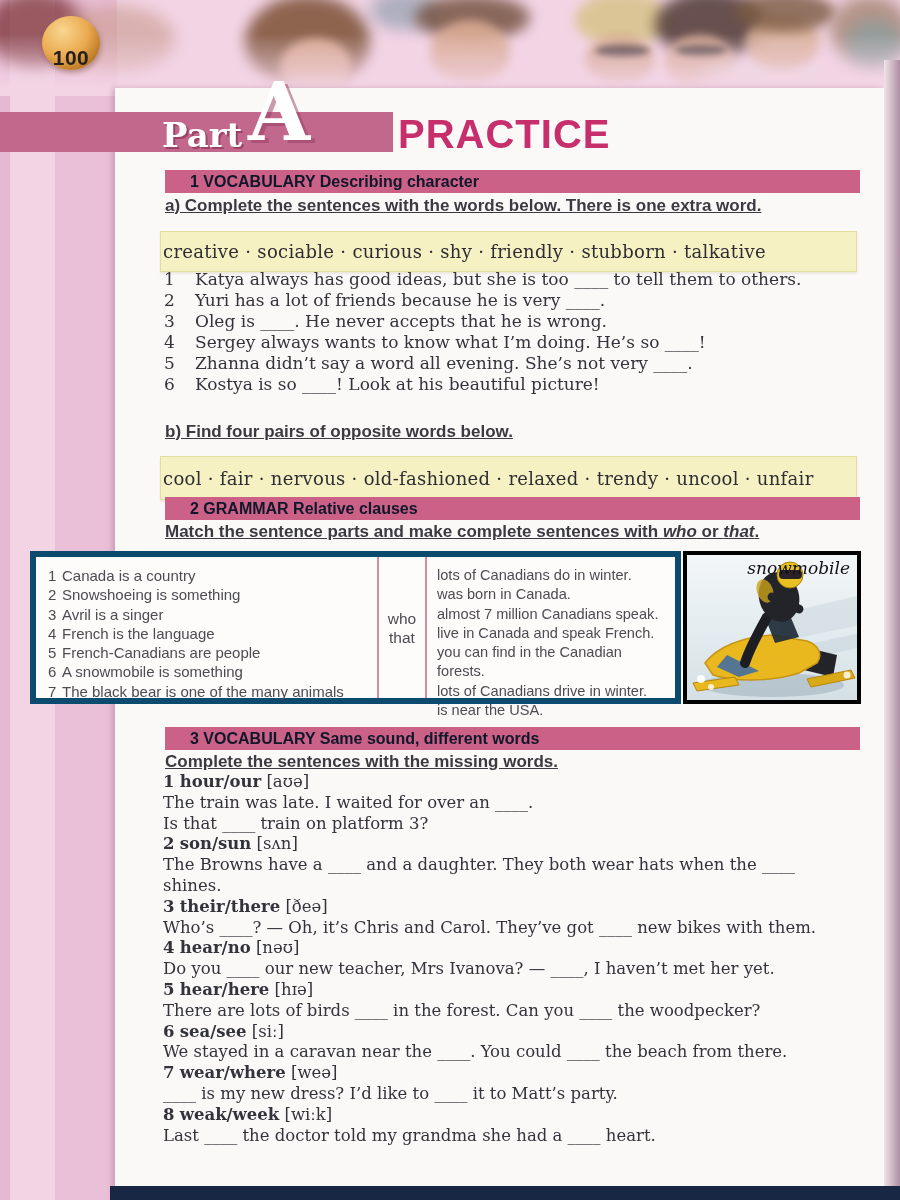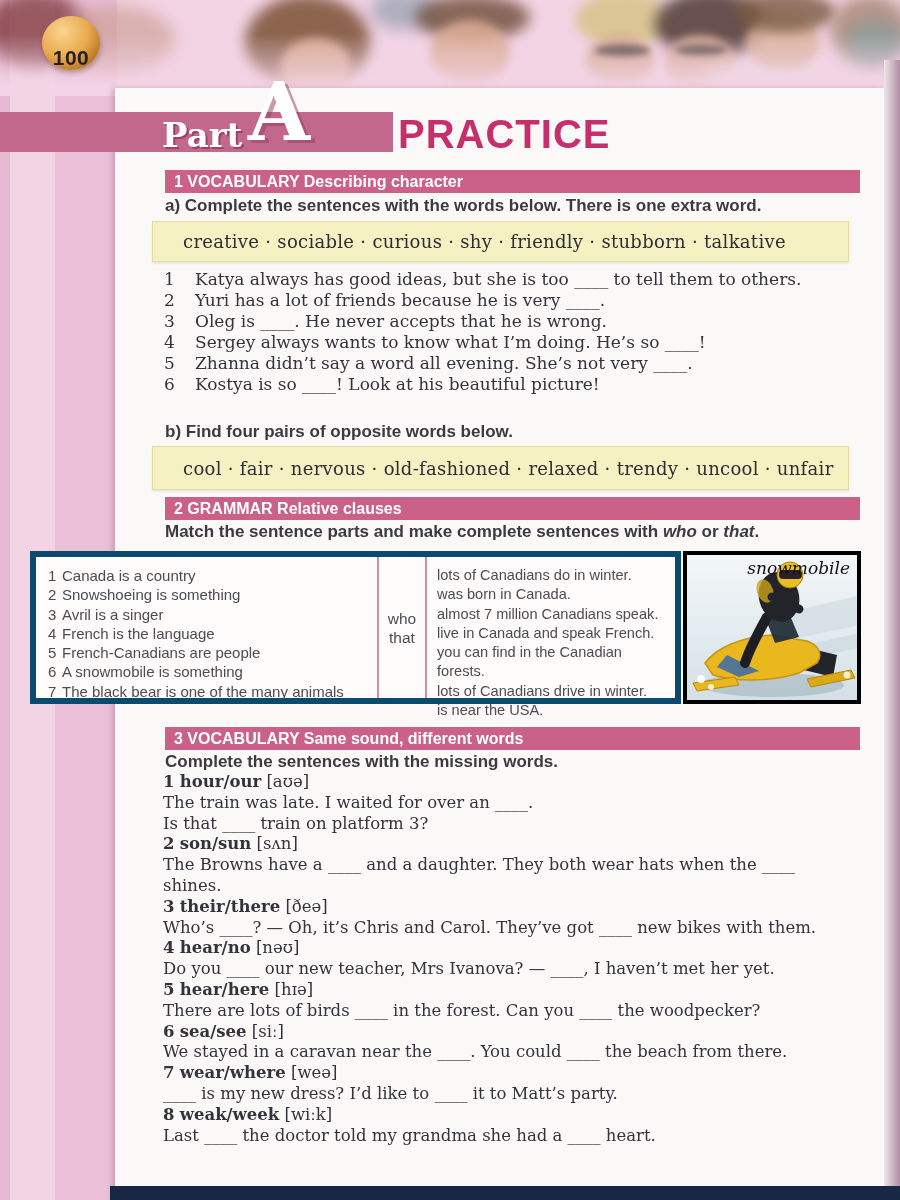--- a/index.html
+++ b/index.html
@@ -37,31 +37,31 @@
   
   .part-band{left:0;top:112px;width:393px;height:40px;background:#c2688c;z-index:3;}
   .part-word{left:162px;top:115px;z-index:4;font:bold 34px "DejaVu Serif",serif;color:#fff;
              text-shadow:2px 2px 0 rgba(125,35,70,.55);}
   .part-letter{left:248px;top:74px;z-index:4;font:bold 80px "DejaVu Serif",serif;line-height:76px;
              color:#fff;text-shadow:4px 3px 0 rgba(150,60,95,.5);}
   .practice{left:398px;top:112px;z-index:4;font:900 40px "Liberation Sans",sans-serif;
              color:#c62f6b;letter-spacing:1px;}
 
   
-  .secbar{left:165px;width:695px;height:23px;background:#cb6186;z-index:3;color:#ffffff;
-          font:bold 16px "Liberation Sans",sans-serif;line-height:23px;padding-left:9px;
+  .secbar{left:165px;width:695px;height:23px;background:#cb6186;z-index:3;color:#0f172a;
+          font:bold 16px "Liberation Sans",sans-serif;line-height:23px;padding-left:25px;
           box-sizing:border-box;}
-  .task{z-index:3;font:bold 17px "Liberation Sans",sans-serif;color:#3a3a40;}
+  .task{z-index:3;font:bold 17px "Liberation Sans",sans-serif;color:#3a3a40;text-decoration:underline;}
   .task i{font-style:italic;}
 
   
-  .wordbox{left:152px;width:697px;height:41px;background:#f6f1c3;border:1px solid #e4dda0;
-           z-index:3;display:flex;align-items:center;box-sizing:border-box;padding-left:30px;
+  .wordbox{left:160px;width:697px;height:41px;background:#f6f1c3;border:1px solid #e4dda0;
+           z-index:3;display:flex;align-items:center;box-sizing:border-box;padding-left:2px;
            font:18px "DejaVu Serif",serif;color:#2d2d33;letter-spacing:.3px;
-           box-shadow:0 2px 2px rgba(120,100,40,.12);}
+           box-shadow:0 2px 2px rgba(120,100,40,.12);margin-top:10px;}
 
   
   .sentences{left:164px;top:269px;width:706px;z-index:3;font:17px "DejaVu Serif",serif;
              color:#33333b;}
   .srow{display:flex;line-height:20.9px;}
   .srow .num{width:31px;flex:none;}
 
   
   .gtable{left:30px;top:551px;width:651px;height:153px;background:#fdfcfb;z-index:3;
           border:6px solid #0c4a6e;box-sizing:border-box;display:flex;}

